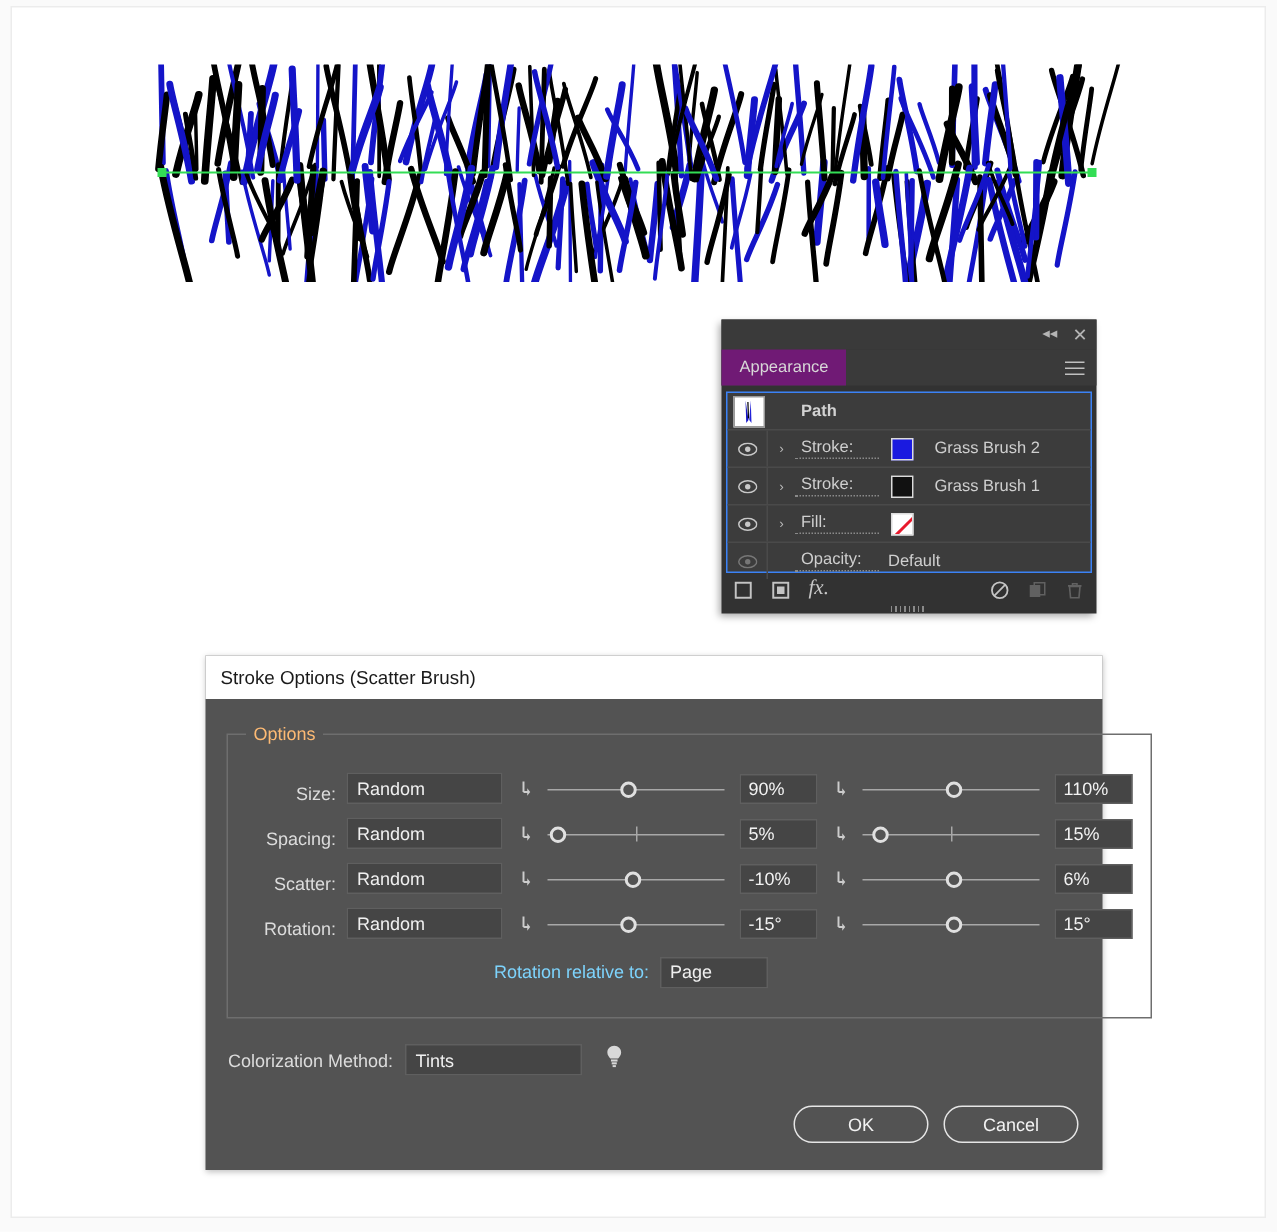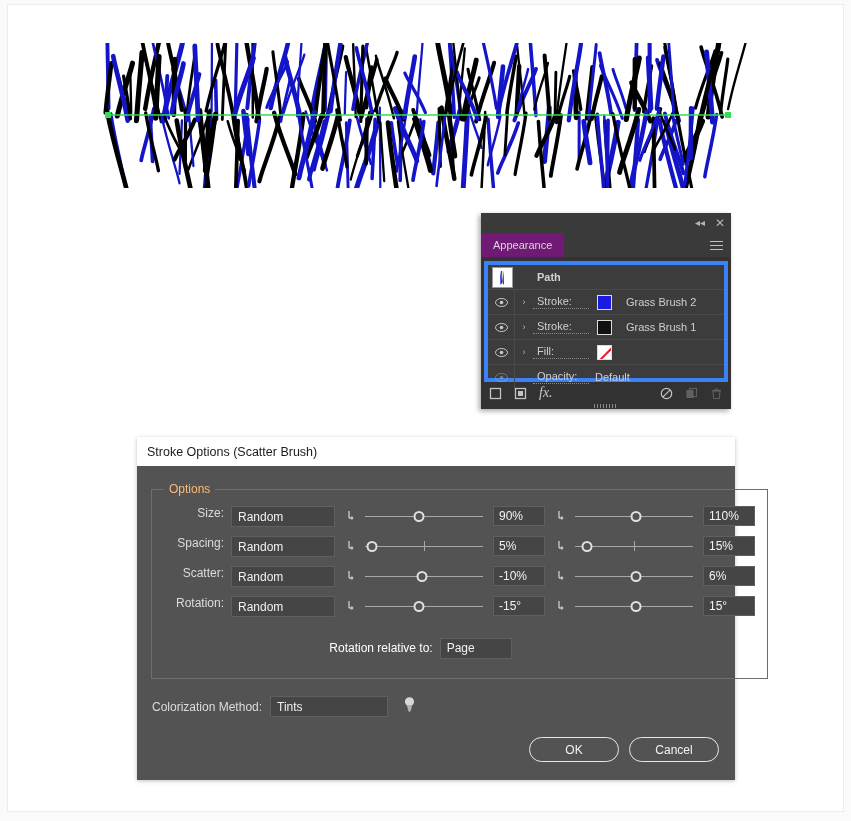--- a/index.html
+++ b/index.html
@@ -100,21 +100,21 @@
   .hamburger i {
     position: absolute; left: 0; right: 0; height: 1px; background: #c0c0c0;
   }
   .hamburger i:nth-child(1) { top: 0; }
   .hamburger i:nth-child(2) { top: 4px; }
   .hamburger i:nth-child(3) { top: 8px; }
 
   #appearance-list {
     background: #3c3c3c;
     margin: 4px 3px 0 3px;
-    border: 4px solid #3b82f6;
+    border: 1px solid #3b82f6;
     height: 121px;
     box-sizing: border-box;
   }
   .ap-row {
     display: flex;
     align-items: center;
     height: 24px;
     border-bottom: 1px solid #4a4a4a;
     font-size: 11px;
     color: #cfcfcf;
@@ -237,21 +237,21 @@
     padding: 10px 12px 14px 12px;
   }
   fieldset#options-group legend {
     padding: 0 5px;
     color: #fdba74;
     font-size: 12px;
   }
 
   .opt-row {
     display: flex;
-    align-items: flex-start;
+    align-items: flex-end;
     height: 30px;
   }
   .opt-label {
     width: 60px;
     text-align: right;
     padding-right: 7px;
     color: #dcdcdc;
     font-size: 12px;
   }
   .sel {
@@ -322,21 +322,21 @@
   }
 
   #rel-row {
     display: flex;
     align-items: center;
     justify-content: center;
     height: 32px;
     margin-top: 6px;
     padding-right: 78px;
   }
-  #rel-row .rel-label { margin-right: 7px; color: #ffffff; }
+  #rel-row .rel-label { margin-right: 7px; color: #7dd3fc; }
 
   #coloriz-row {
     display: flex;
     align-items: center;
     margin-top: 17px;
     padding-left: 1px;
   }
   #coloriz-row .cm-label { margin-right: 8px; color: #dcdcdc; }
   #tip-bulb { margin-left: 14px; cursor: pointer; }
 

